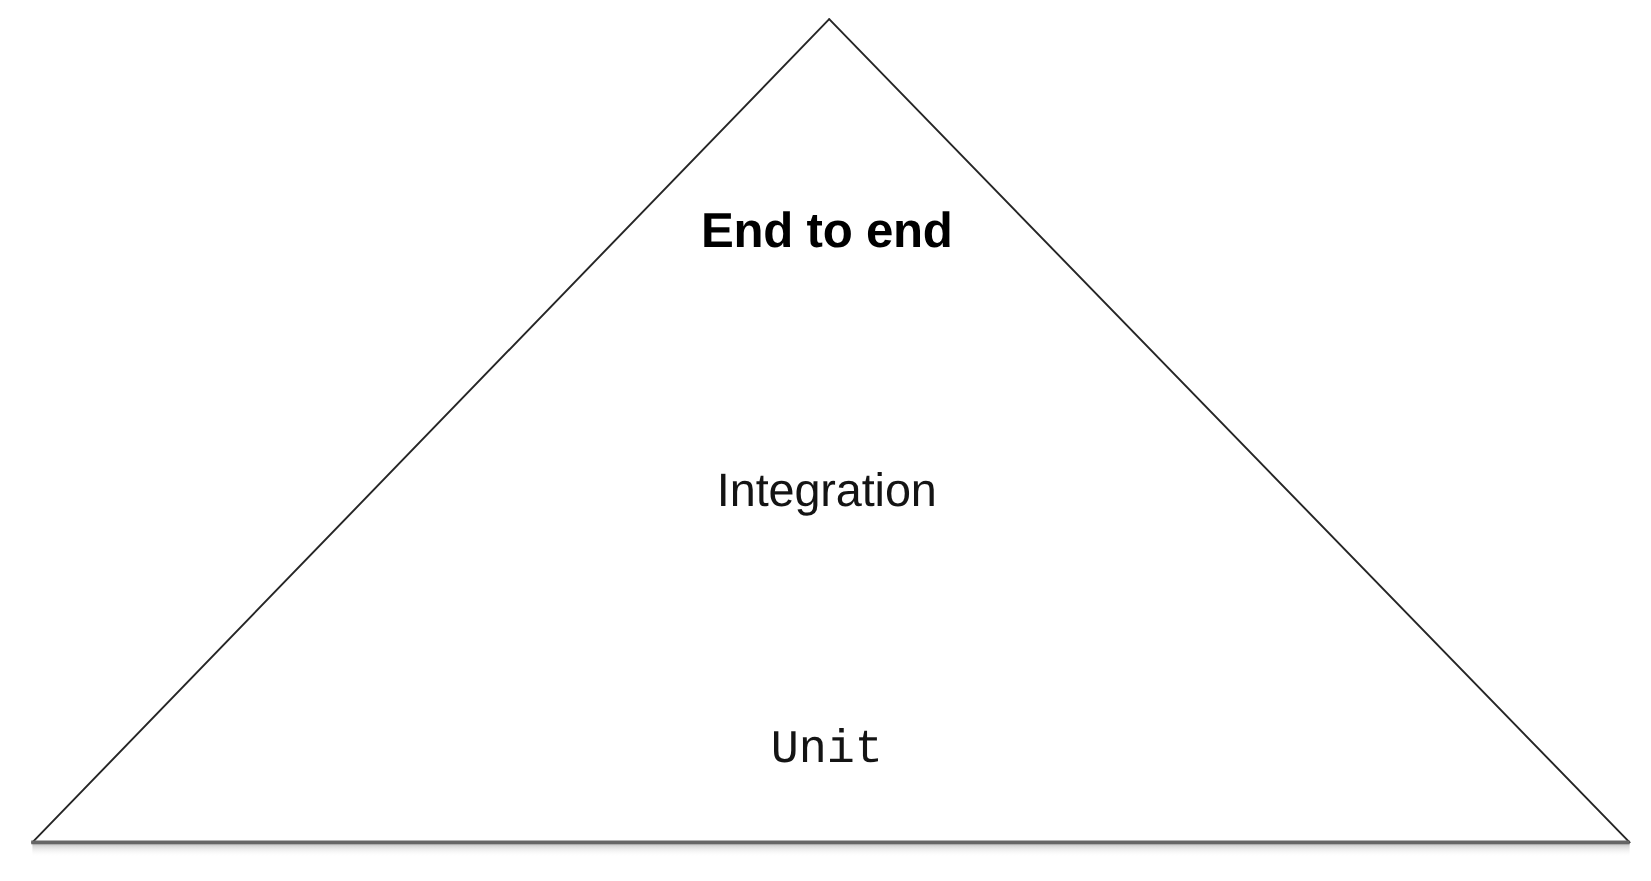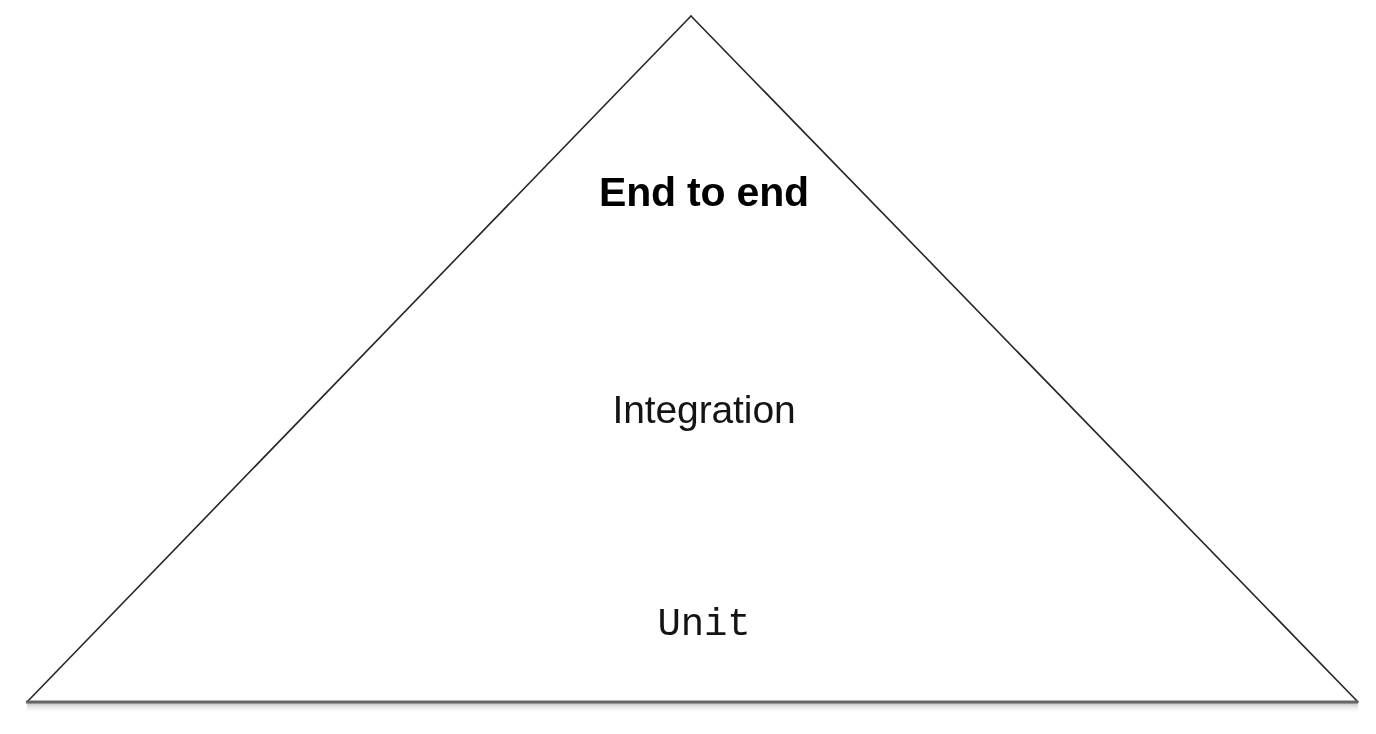--- a/index.html
+++ b/index.html
@@ -33,21 +33,21 @@
     text-align: center;
     color: #111111;
     white-space: nowrap;
     line-height: 1;
     pointer-events: none;
   }
   
   .tier-label > span {
     display: inline-block;
     position: relative;
-    left: 16px;
+    left: 1px;
   }
   #label-end-to-end {
     top: 172px;
     font-size: 41px;
     font-weight: 600;
     color: #000000;
     letter-spacing: -0.2px;
   }
   #label-integration {
     top: 390px;

